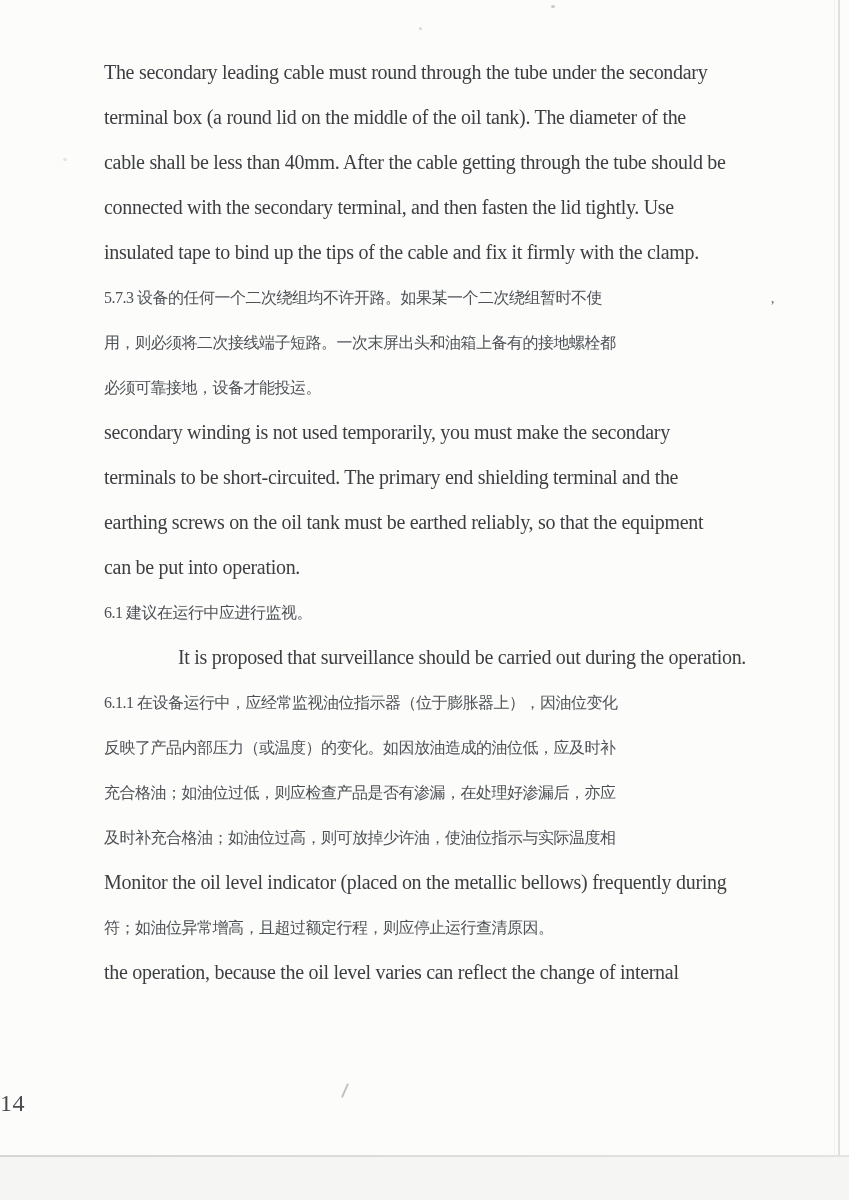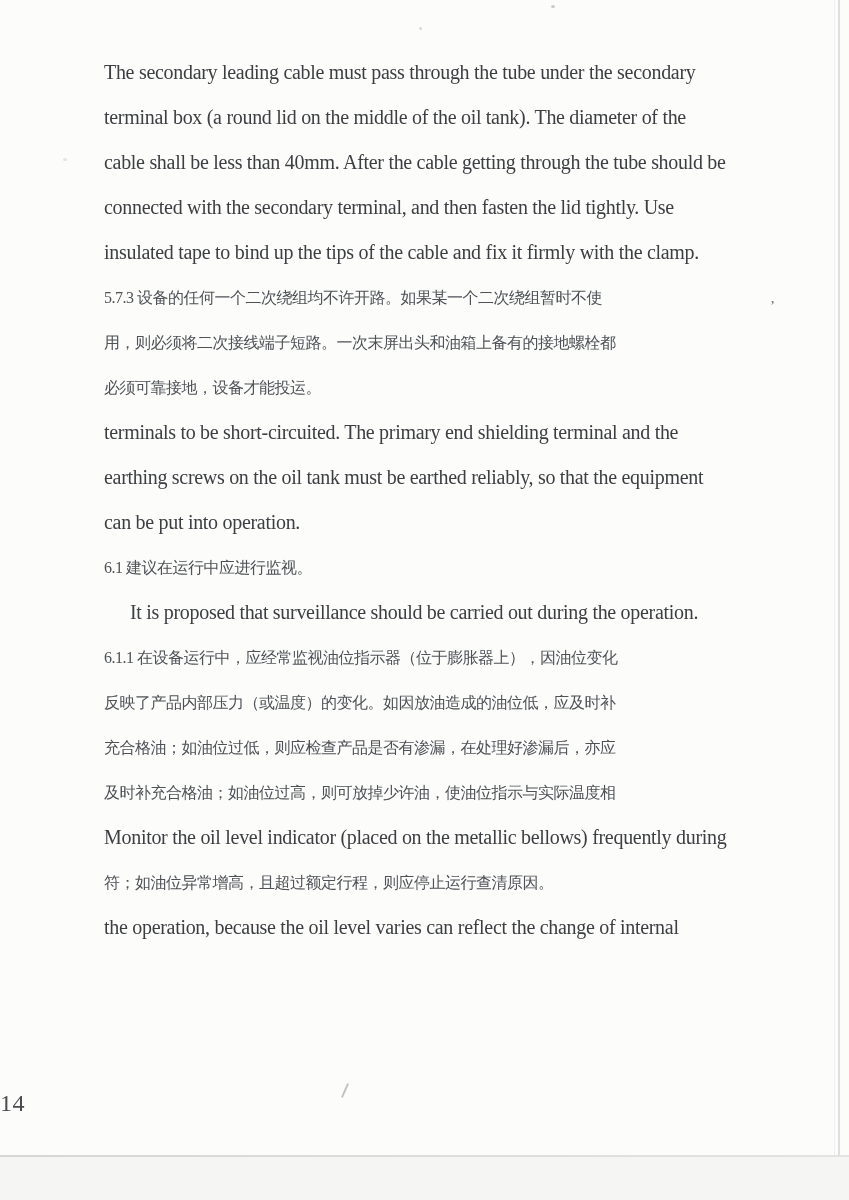--- a/index.html
+++ b/index.html
@@ -28,21 +28,21 @@
     line-height:45px;
     font-size:20px;
     letter-spacing:-0.3px;
     color:var(--text-en);
   }
   .line.zh,.line.heading{
     font-size:16px;
     letter-spacing:-0.5px;
     color:var(--text-zh);
   }
-  .line.en-indent{padding-left:26px;}
+  .line.en-indent{padding-left:26px;text-align:center;}
   .pagenum{
     position:absolute;
     top:1092px;left:0;width:849px;
     text-align:left;
     font-size:24px;
     line-height:22px;
     color:#4a4c50;
     letter-spacing:0.5px;
   }
   
@@ -74,28 +74,29 @@
 </head>
 <body>
 
 <div class="page">
 
   <span class="speck s1"></span>
   <span class="speck s2"></span>
   <span class="speck s3"></span>
 
   <div class="doc-body">
-      <div class="line en">The secondary leading cable must pass through the tube under the secondary</div>
+      <div class="line en">The secondary leading cable must round through the tube under the secondary</div>
       <div class="line en">terminal box (a round lid on the middle of the oil tank). The diameter of the</div>
       <div class="line en">cable shall be less than 40mm. After the cable getting through the tube should be</div>
       <div class="line en">connected with the secondary terminal, and then fasten the lid tightly. Use</div>
       <div class="line en">insulated tape to bind up the tips of the cable and fix it firmly with the clamp.</div>
       <div class="line zh">5.7.3 设备的任何一个二次绕组均不许开路。如果某一个二次绕组暂时不使</div>
       <div class="line zh">用，则必须将二次接线端子短路。一次末屏出头和油箱上备有的接地螺栓都</div>
       <div class="line zh">必须可靠接地，设备才能投运。</div>
+      <div class="line en">secondary winding is not used temporarily, you must make the secondary</div>
       <div class="line en">terminals to be short-circuited. The primary end shielding terminal and the</div>
       <div class="line en">earthing screws on the oil tank must be earthed reliably, so that the equipment</div>
       <div class="line en">can be put into operation.</div>
       <div class="line zh">6.1 建议在运行中应进行监视。</div>
       <div class="line en-indent">It is proposed that surveillance should be carried out during the operation.</div>
       <div class="line zh">6.1.1 在设备运行中，应经常监视油位指示器（位于膨胀器上），因油位变化</div>
       <div class="line zh">反映了产品内部压力（或温度）的变化。如因放油造成的油位低，应及时补</div>
       <div class="line zh">充合格油；如油位过低，则应检查产品是否有渗漏，在处理好渗漏后，亦应</div>
       <div class="line zh">及时补充合格油；如油位过高，则可放掉少许油，使油位指示与实际温度相</div>
       <div class="line en">Monitor the oil level indicator (placed on the metallic bellows) frequently during</div>

